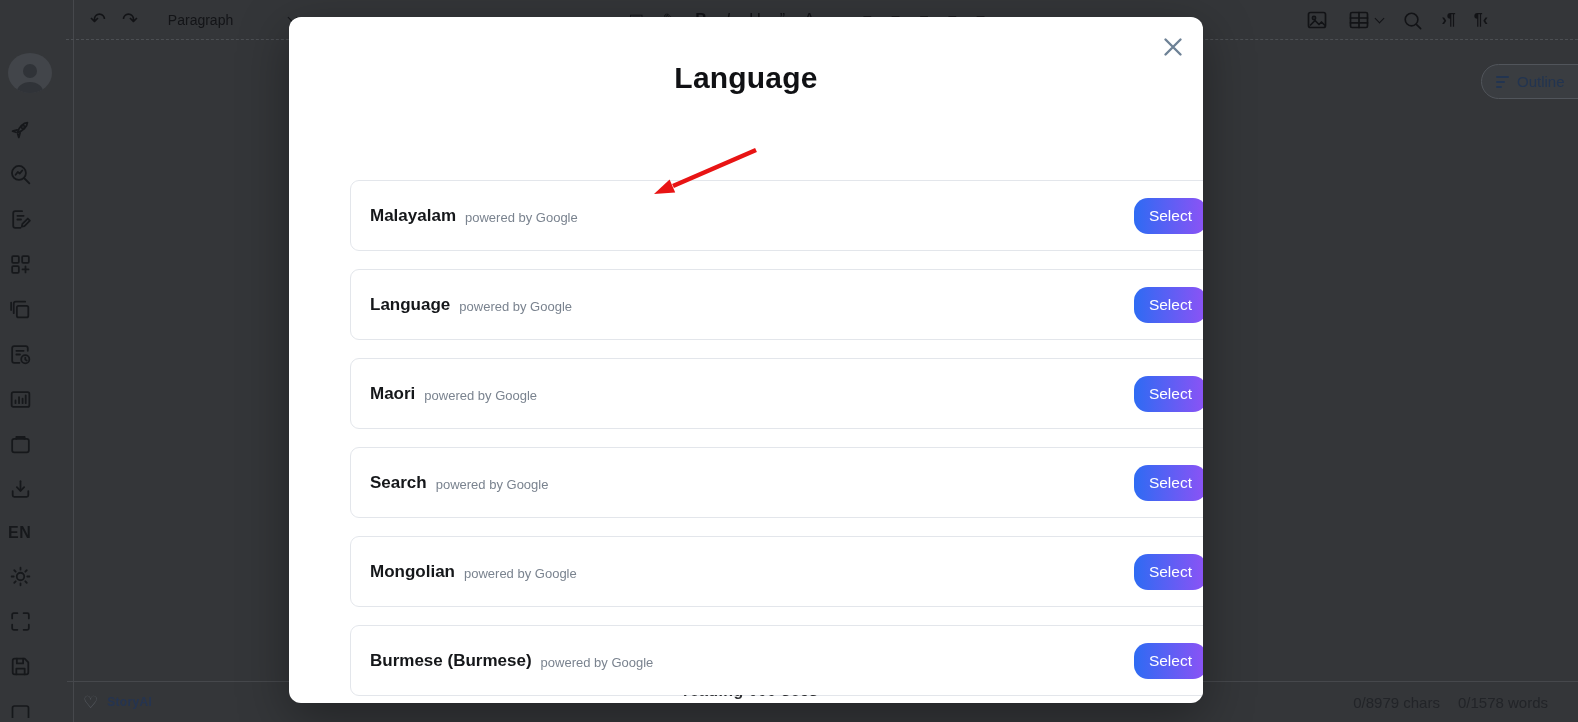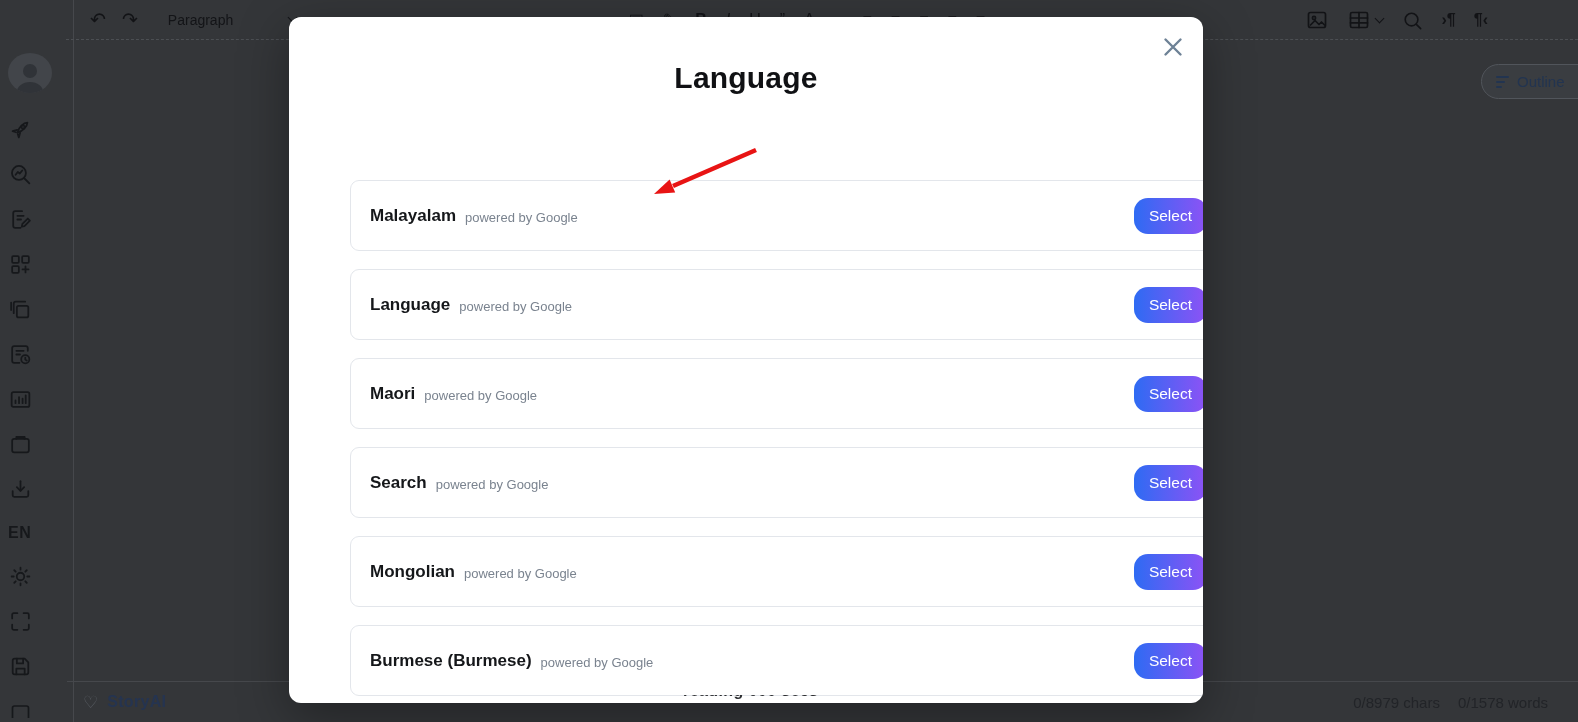--- a/index.html
+++ b/index.html
@@ -36,21 +36,21 @@
   .outline-btn { position:absolute; left:1481px; top:64px; height:35px; width:130px;
     border:1px solid #51555b; border-radius:18px; background:#3a3d41; color:#223450;
     font-size:15px; display:flex; align-items:center; gap:8px; padding:0 14px; cursor:pointer; }
   .outline-ico { display:flex; flex-direction:column; gap:3px; }
   .outline-ico i { display:block; height:2px; background:#223450; border-radius:1px; }
   .outline-ico i:nth-child(1){width:13px;} .outline-ico i:nth-child(2){width:9px;} .outline-ico i:nth-child(3){width:6px;}
 
   .footer { position:absolute; left:67px; right:0; top:681px; bottom:0; border-top:1px solid #46484c;
     display:flex; align-items:center; padding:0 30px 0 16px; }
   .heart { color:#575b61; font-size:17px; margin-right:9px; }
-  .brand { color:#253450; font-weight:bold; font-size:16px; letter-spacing:0.3px; }
+  .brand { color:#253450; font-weight:bold; font-size:12px; letter-spacing:0.3px; }
   .counts { margin-left:auto; display:flex; gap:18px; font-size:15px; color:#222428; }
 
   
   .modal { position:absolute; left:289px; top:17px; width:914px; height:686px; background:#ffffff;
     border-radius:12px; box-shadow:0 14px 50px rgba(0,0,0,.35); z-index:20; overflow:hidden; }
   .close-btn { position:absolute; top:17px; right:16px; width:26px; height:26px; background:none; border:none; cursor:pointer; }
   .close-btn svg { stroke:#6e8296; stroke-width:2.4; stroke-linecap:round; display:block; }
   .modal-title { position:absolute; top:44px; left:0; width:100%; text-align:center;
     font-size:30px; font-weight:800; color:#101114; letter-spacing:0.2px; }
   .search-input { position:absolute; left:61px; top:104px; width:873px; height:37px;

